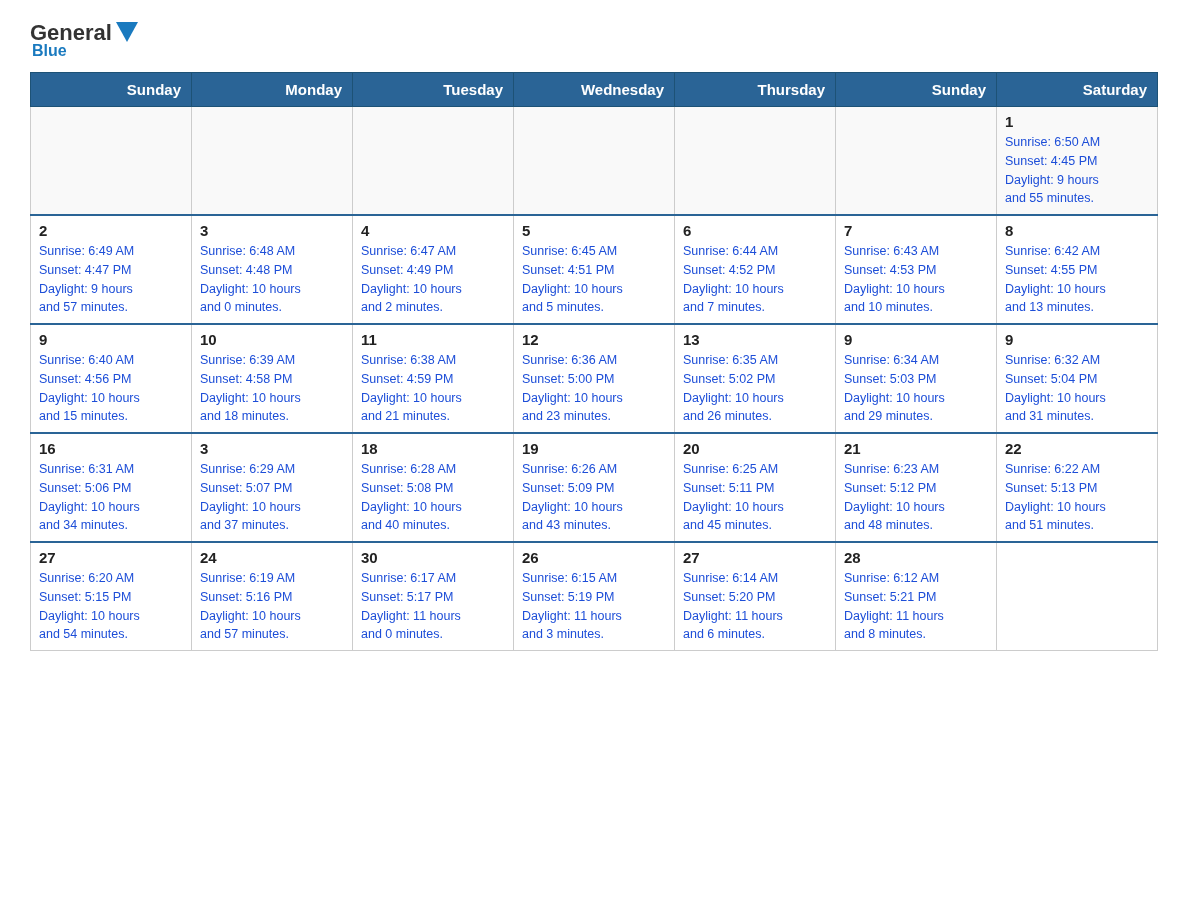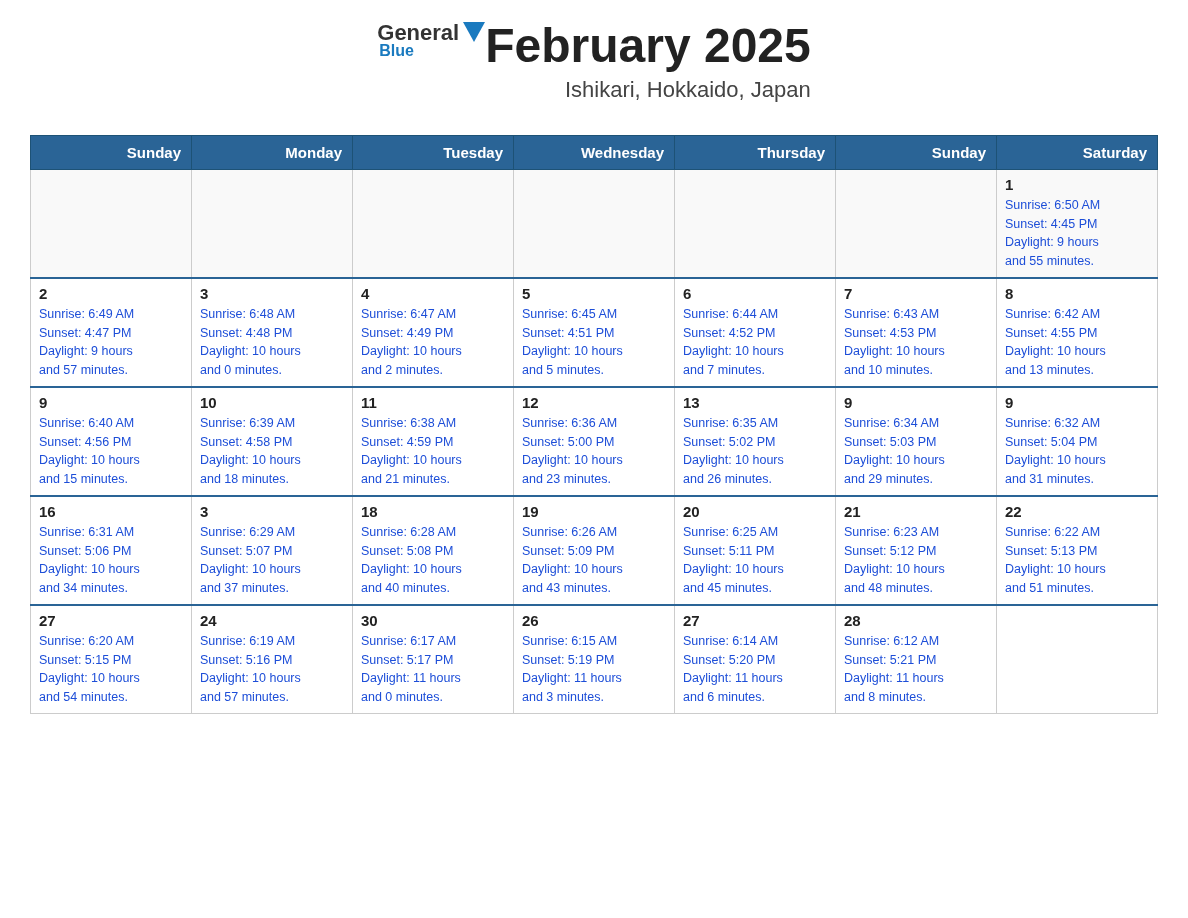--- a/index.html
+++ b/index.html
@@ -5,23 +5,24 @@
     * { box-sizing: border-box; margin: 0; padding: 0; }
     body {
       font-family: Arial, sans-serif;
       background: #fff;
       padding: 20px 30px;
       width: 1188px;
       min-height: 918px;
     }
     .header {
       display: flex;
-      justify-content: center;
+      justify-content: flex-start;
       align-items: flex-start;
-      margin-bottom: 32px;
+      margin-bottom: 12px;
+      flex-direction: column;
     }
     .logo {
       display: flex;
       align-items: center;
       gap: 4px;
     }
     .logo-text-general {
       font-size: 22px;
       font-weight: bold;
       color: #333;
@@ -102,24 +103,20 @@
         <span class="logo-text-general">General</span>
         <div style="display:inline-block;margin-left:4px;margin-top:2px;">
           <svg width="22" height="20" viewBox="0 0 22 20">
             <polygon points="0,0 22,0 11,20" fill="#1a7abf"></polygon>
           </svg>
         </div>
       </div>
       <span class="logo-text-blue" style="margin-top:-4px;margin-left:2px;">Blue</span>
     </div>
   </div>
-  <div class="title-block">
-    <h1>February 2025</h1>
-    <h2>Ishikari, Hokkaido, Japan</h2>
-  </div>
 </div>
 
 <table class="calendar">
   <thead>
     <tr>
       <th>Sunday</th>
       <th>Monday</th>
       <th>Tuesday</th>
       <th>Wednesday</th>
       <th>Thursday</th>

